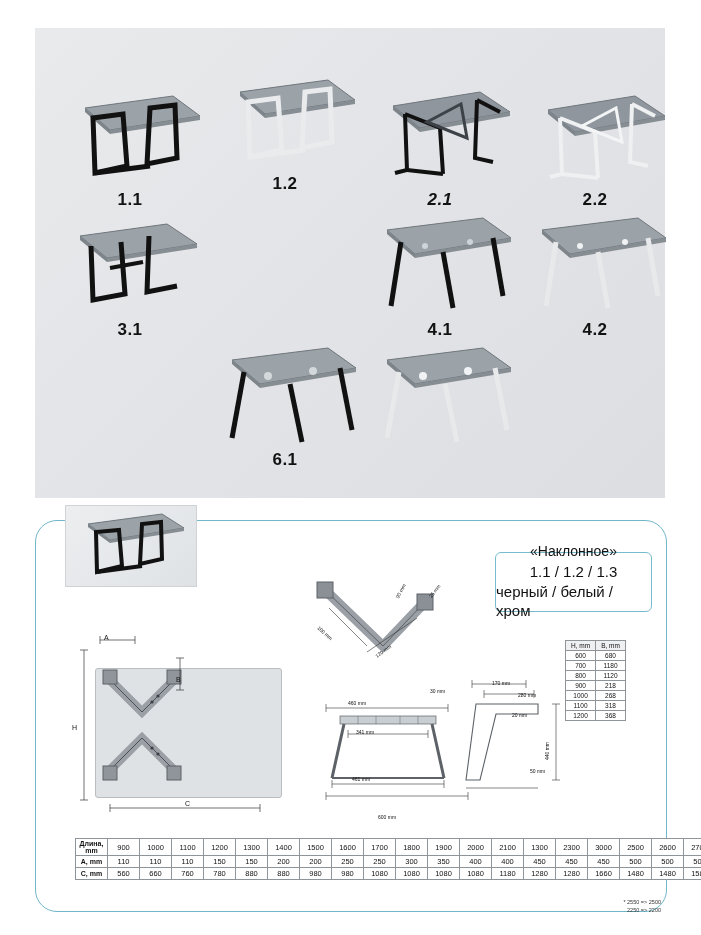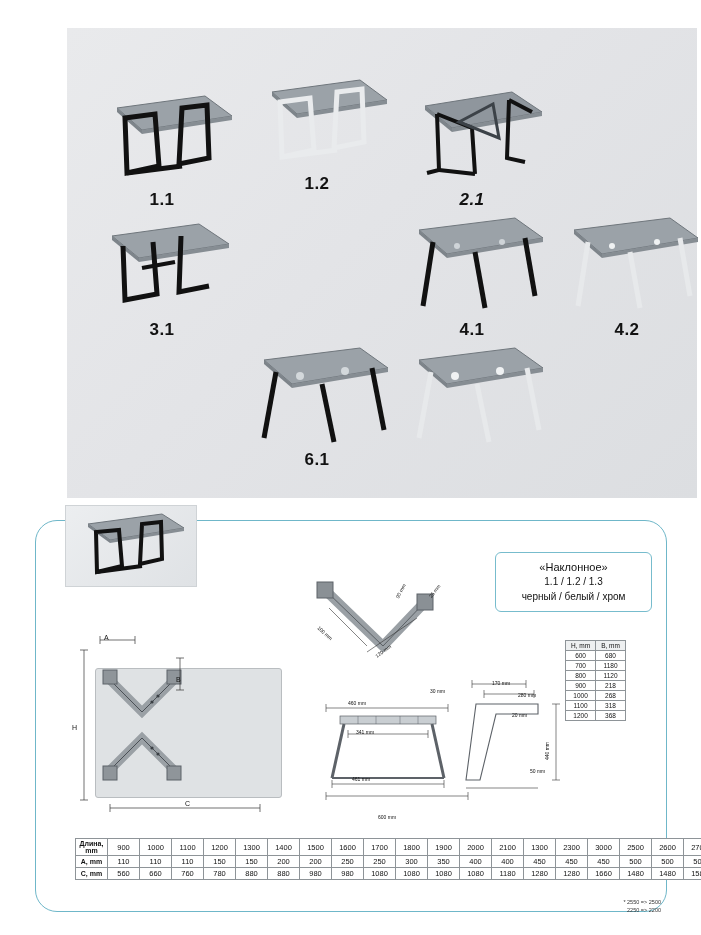--- a/index.html
+++ b/index.html
@@ -7,21 +7,20 @@
     width:701px;height:935px;
     background:#ffffff;
     font-family:"Liberation Sans", sans-serif;
     overflow:hidden;
     position:relative;
   }
   
   .catalog{
     position:absolute;left:35px;top:28px;width:630px;height:470px;
     background:linear-gradient(135deg,#e9eaec 0%,#e3e4e7 45%,#dcdee1 100%);
-    margin-left:32px;
   }
   .cell{position:relative;}
   .cell-label{
     position:absolute;left:0;right:0;text-align:center;
     font-weight:bold;font-size:17px;color:#121212;letter-spacing:.5px;
   }
 
   
   .sheet{
     position:absolute;left:35px;top:520px;width:630px;height:390px;
@@ -31,22 +30,22 @@
     position:absolute;left:65px;top:505px;width:130px;height:80px;
     background:linear-gradient(135deg,#eceef0,#dfe2e5);
     border:1px solid #cfd3d6;
   }
   .title-box{
     position:absolute;left:495px;top:552px;width:155px;height:58px;
     border:1px solid #77bccd;border-radius:6px;background:#fff;
     display:flex;flex-direction:column;align-items:center;justify-content:center;
     gap:2px;
   }
-  .title-box div{font-size:10px;color:#111;line-height:1.25;}
-  .title-box .t1{font-size:11px;}
+  .title-box div{font-size:15px;color:#111;line-height:1.25;}
+  .title-box .t1{font-size:14px;}
 
   
   .hb-table{
     position:absolute;left:565px;top:640px;border-collapse:collapse;font-size:6.5px;
   }
   .hb-table th,.hb-table td{
     border:1px solid #8e9498;padding:1px 5px;text-align:center;color:#111;
     font-weight:normal;background:#fff;
   }
   .hb-table th{background:#eef0f1;font-size:6.5px;}
@@ -107,20 +106,32 @@
       <polygon points="28,28 55,50 55,54 28,32" fill="#7d848a"></polygon>
       <polygon points="55,50 145,34 145,38 55,54" fill="#868d93"></polygon>
       <path d="M40,36 L42,92 L30,95 M40,36 L75,50 L78,96" fill="none" stroke="#111" stroke-width="4"></path>
       <path d="M42,92 L78,96" stroke="#111" stroke-width="4"></path>
       <path d="M112,22 L110,80 L128,84 M112,22 L135,34" fill="none" stroke="#111" stroke-width="4"></path>
       <path d="M62,44 L96,26 L102,60 Z" fill="none" stroke="#3c4248" stroke-width="3"></path>
     </svg>
     <div class="cell-label" style="top:112px;font-style:italic;">2.1</div>
   </div>
 
+  <div class="cell" style="position:absolute;left:485px;top:50px;width:150px;height:140px;">
+    <svg width="150" height="115" viewBox="0 0 150 115">
+      <polygon points="28,32 115,18 145,38 55,54" fill="#8f969d" stroke="#6f767c" stroke-width="1"></polygon>
+      <polygon points="28,32 55,54 55,58 28,36" fill="#7d848a"></polygon>
+      <polygon points="55,54 145,38 145,42 55,58" fill="#868d93"></polygon>
+      <path d="M40,40 L42,96 L30,99 M40,40 L75,54 L78,100" fill="none" stroke="#eef0f1" stroke-width="4"></path>
+      <path d="M42,96 L78,100" stroke="#eef0f1" stroke-width="4"></path>
+      <path d="M112,26 L110,84 L128,88 M112,26 L135,38" fill="none" stroke="#eef0f1" stroke-width="4"></path>
+      <path d="M62,48 L96,30 L102,64 Z" fill="none" stroke="#f2f4f5" stroke-width="3"></path>
+    </svg>
+    <div class="cell-label" style="top:112px;">2.2</div>
+  </div>
 
   <div class="cell" style="position:absolute;left:20px;top:180px;width:150px;height:140px;">
     <svg width="150" height="115" viewBox="0 0 150 115">
       <polygon points="25,28 112,16 142,36 52,50" fill="#9ba2a8" stroke="#6f767c" stroke-width="1"></polygon>
       <polygon points="25,28 52,50 52,54 25,32" fill="#7d848a"></polygon>
       <polygon points="52,50 142,36 142,40 52,54" fill="#868d93"></polygon>
       <path d="M36,38 L38,92 L70,86 L66,34" fill="none" stroke="#111" stroke-width="5"></path>
       <path d="M94,28 L92,84 L122,78" fill="none" stroke="#111" stroke-width="5"></path>
       <path d="M55,60 L88,54" stroke="#111" stroke-width="4"></path>
     </svg>

